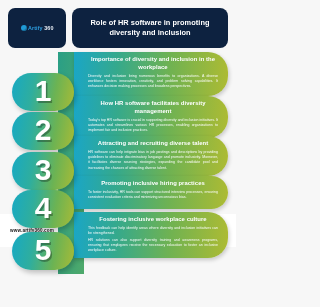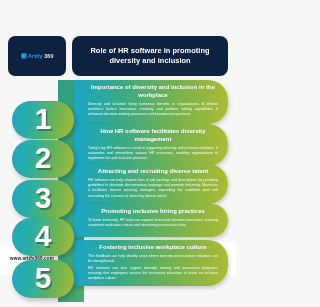--- a/index.html
+++ b/index.html
@@ -2,21 +2,21 @@
 <html><head>
 <meta charset="utf-8">
 <style>
   * { margin:0; padding:0; box-sizing:border-box; }
   html,body { width:236px; height:307px; overflow:hidden; }
   body {
     background:#f7f7f7;
     font-family:"Liberation Sans", sans-serif;
     -webkit-font-smoothing:antialiased;
   }
-  .page { position:relative; width:236px; height:247px; background:#f7f7f7;margin-top:28px; }
+  .page { position:relative; width:236px; height:247px; background:#f7f7f7; }
 
   
   .header {
     position:absolute; top:8px; left:8px; right:8px; height:40px;
     display:flex; gap:6px;
   }
   .logo-box {
     width:58px; height:40px; border-radius:7px;
     background:#0d2240;
     display:flex; align-items:center; justify-content:center;

